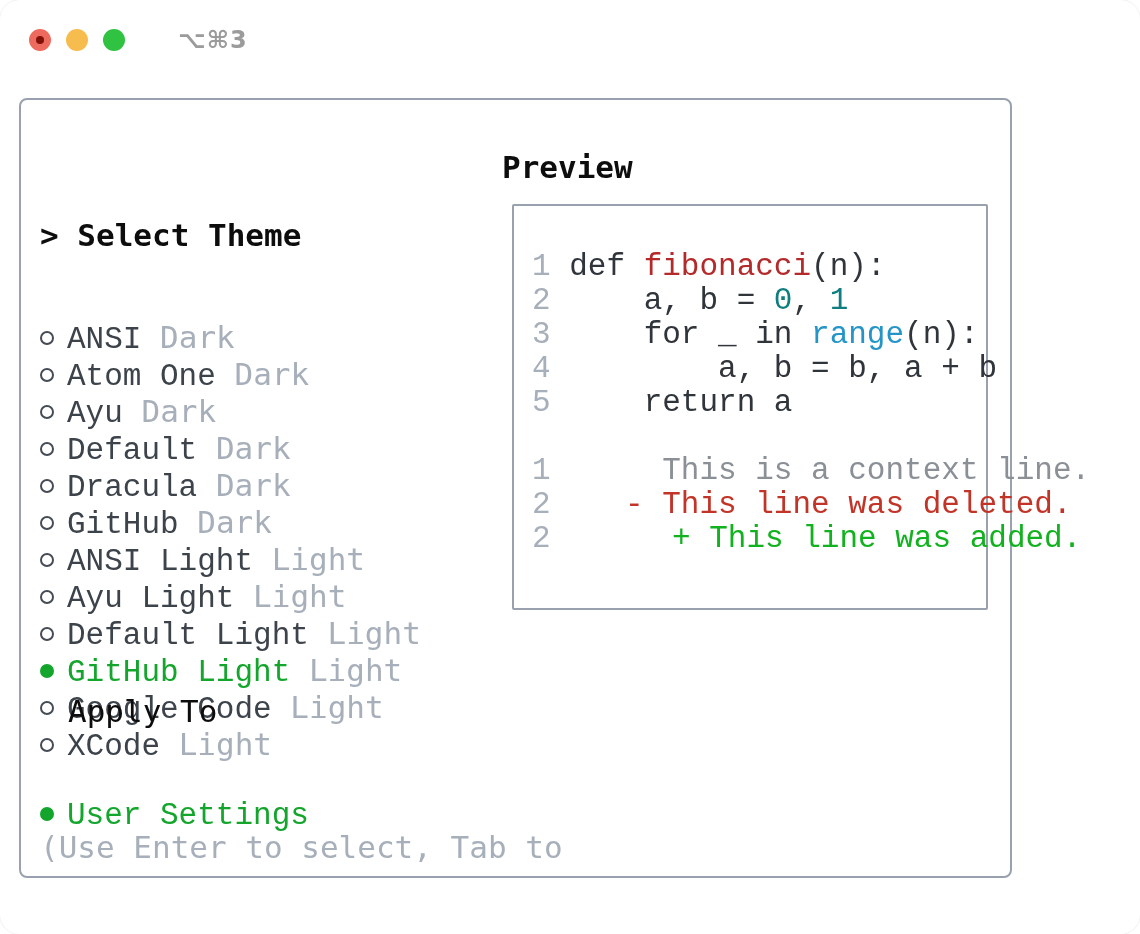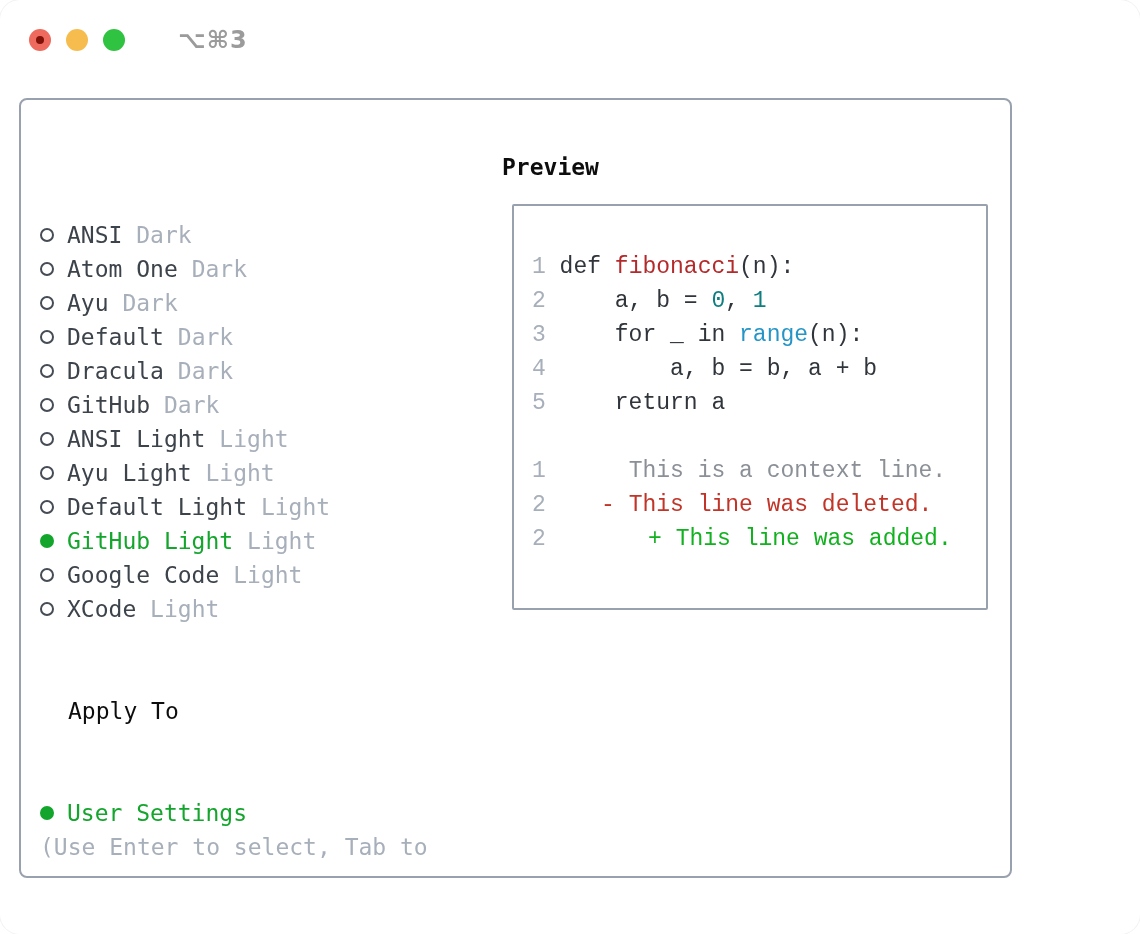--- a/index.html
+++ b/index.html
@@ -12,32 +12,32 @@
   .light-close{background:var(--tl-close);}
   .light-min{background:var(--tl-min);}
   .light-zoom{background:var(--tl-zoom);}
   .light-close .dot{position:absolute;left:7px;top:7px;width:8px;height:8px;border-radius:50%;
                     background:var(--tl-close-dot);}
   .wtitle{margin-left:38px;color:var(--title-gray);font-weight:bold;font-size:24px;
           letter-spacing:1px;font-family:"DejaVu Sans",sans-serif;}
   
   .main-box{position:absolute;left:19px;top:98px;width:993px;height:780px;box-sizing:border-box;
             border:2px solid var(--border);border-radius:8px;background:#fff;}
-  .mono{font-size:23px;line-height:34px;white-space:pre;}
+  .mono{font-size:31px;line-height:34px;white-space:pre;}
   .hdr{font-weight:bold;color:var(--header-text);}
   
   .theme-section{position:absolute;left:19px;top:50px;}
   .apply-section{position:absolute;left:19px;top:526px;}
   .apply-hdr{padding-left:28px;color:var(--header-text);}
   .help{position:absolute;left:19px;top:662px;color:var(--muted);}
   .bullet{display:inline-block;width:14px;height:14px;box-sizing:border-box;border-radius:50%;
           border:2px solid var(--bullet-outline);margin-right:13px;vertical-align:middle;
           position:relative;top:-2px;}
   .bullet.on{background:var(--green);border-color:var(--green);}
-  .iname{color:var(--item-text);}
+  .iname{color:var(--item-text);font-family:Liberation Mono, monospace;}
   .iname.on{color:var(--green);margin-top:44px;}
   .tag{color:var(--muted);}
   .row{cursor:default;}
   
   .preview-header{position:absolute;left:481px;top:50px;}
   .preview-box{position:absolute;left:491px;top:104px;width:476px;height:406px;box-sizing:border-box;
                border:2px solid var(--border);border-radius:2px;padding:44px 0 0 18px;background:#fff;font-family:Liberation Mono, monospace;}
   .t-num{color:var(--muted);}
   .t-code{color:var(--code-text);}
   .t-fn{color:var(--fn-red);}
@@ -57,20 +57,21 @@
         <span class="dot"></span>
       </span>
     <span class="light light-min"></span>
     <span class="light light-zoom"></span>
     <span class="wtitle">⌥⌘3</span>
   </div>
 
   <div class="main-box">
 
     <div class="theme-section mono">
+      <div class="row"><span class="hdr">&gt;</span><span> </span><span class="hdr">Select Theme</span></div>
       <div id="theme-list"><div class="row"><span class="bullet"></span><span class="iname">ANSI</span> <span class="tag">Dark</span></div><div class="row"><span class="bullet"></span><span class="iname">Atom One</span> <span class="tag">Dark</span></div><div class="row"><span class="bullet"></span><span class="iname">Ayu</span> <span class="tag">Dark</span></div><div class="row"><span class="bullet"></span><span class="iname">Default</span> <span class="tag">Dark</span></div><div class="row"><span class="bullet"></span><span class="iname">Dracula</span> <span class="tag">Dark</span></div><div class="row"><span class="bullet"></span><span class="iname">GitHub</span> <span class="tag">Dark</span></div><div class="row"><span class="bullet"></span><span class="iname">ANSI Light</span> <span class="tag">Light</span></div><div class="row"><span class="bullet"></span><span class="iname">Ayu Light</span> <span class="tag">Light</span></div><div class="row"><span class="bullet"></span><span class="iname">Default Light</span> <span class="tag">Light</span></div><div class="row"><span class="bullet on"></span><span class="iname on">GitHub Light</span> <span class="tag">Light</span></div><div class="row"><span class="bullet"></span><span class="iname">Google Code</span> <span class="tag">Light</span></div><div class="row"><span class="bullet"></span><span class="iname">XCode</span> <span class="tag">Light</span></div></div>
     </div>
 
     <div class="apply-section mono">
       <div class="apply-hdr">Apply To</div>
       <div id="apply-list"><div class="row"><span class="bullet on"></span><span class="iname on">User Settings</span></div></div>
     </div>
 
     <div class="help mono">
       <div>(Use Enter to select, Tab to</div>

